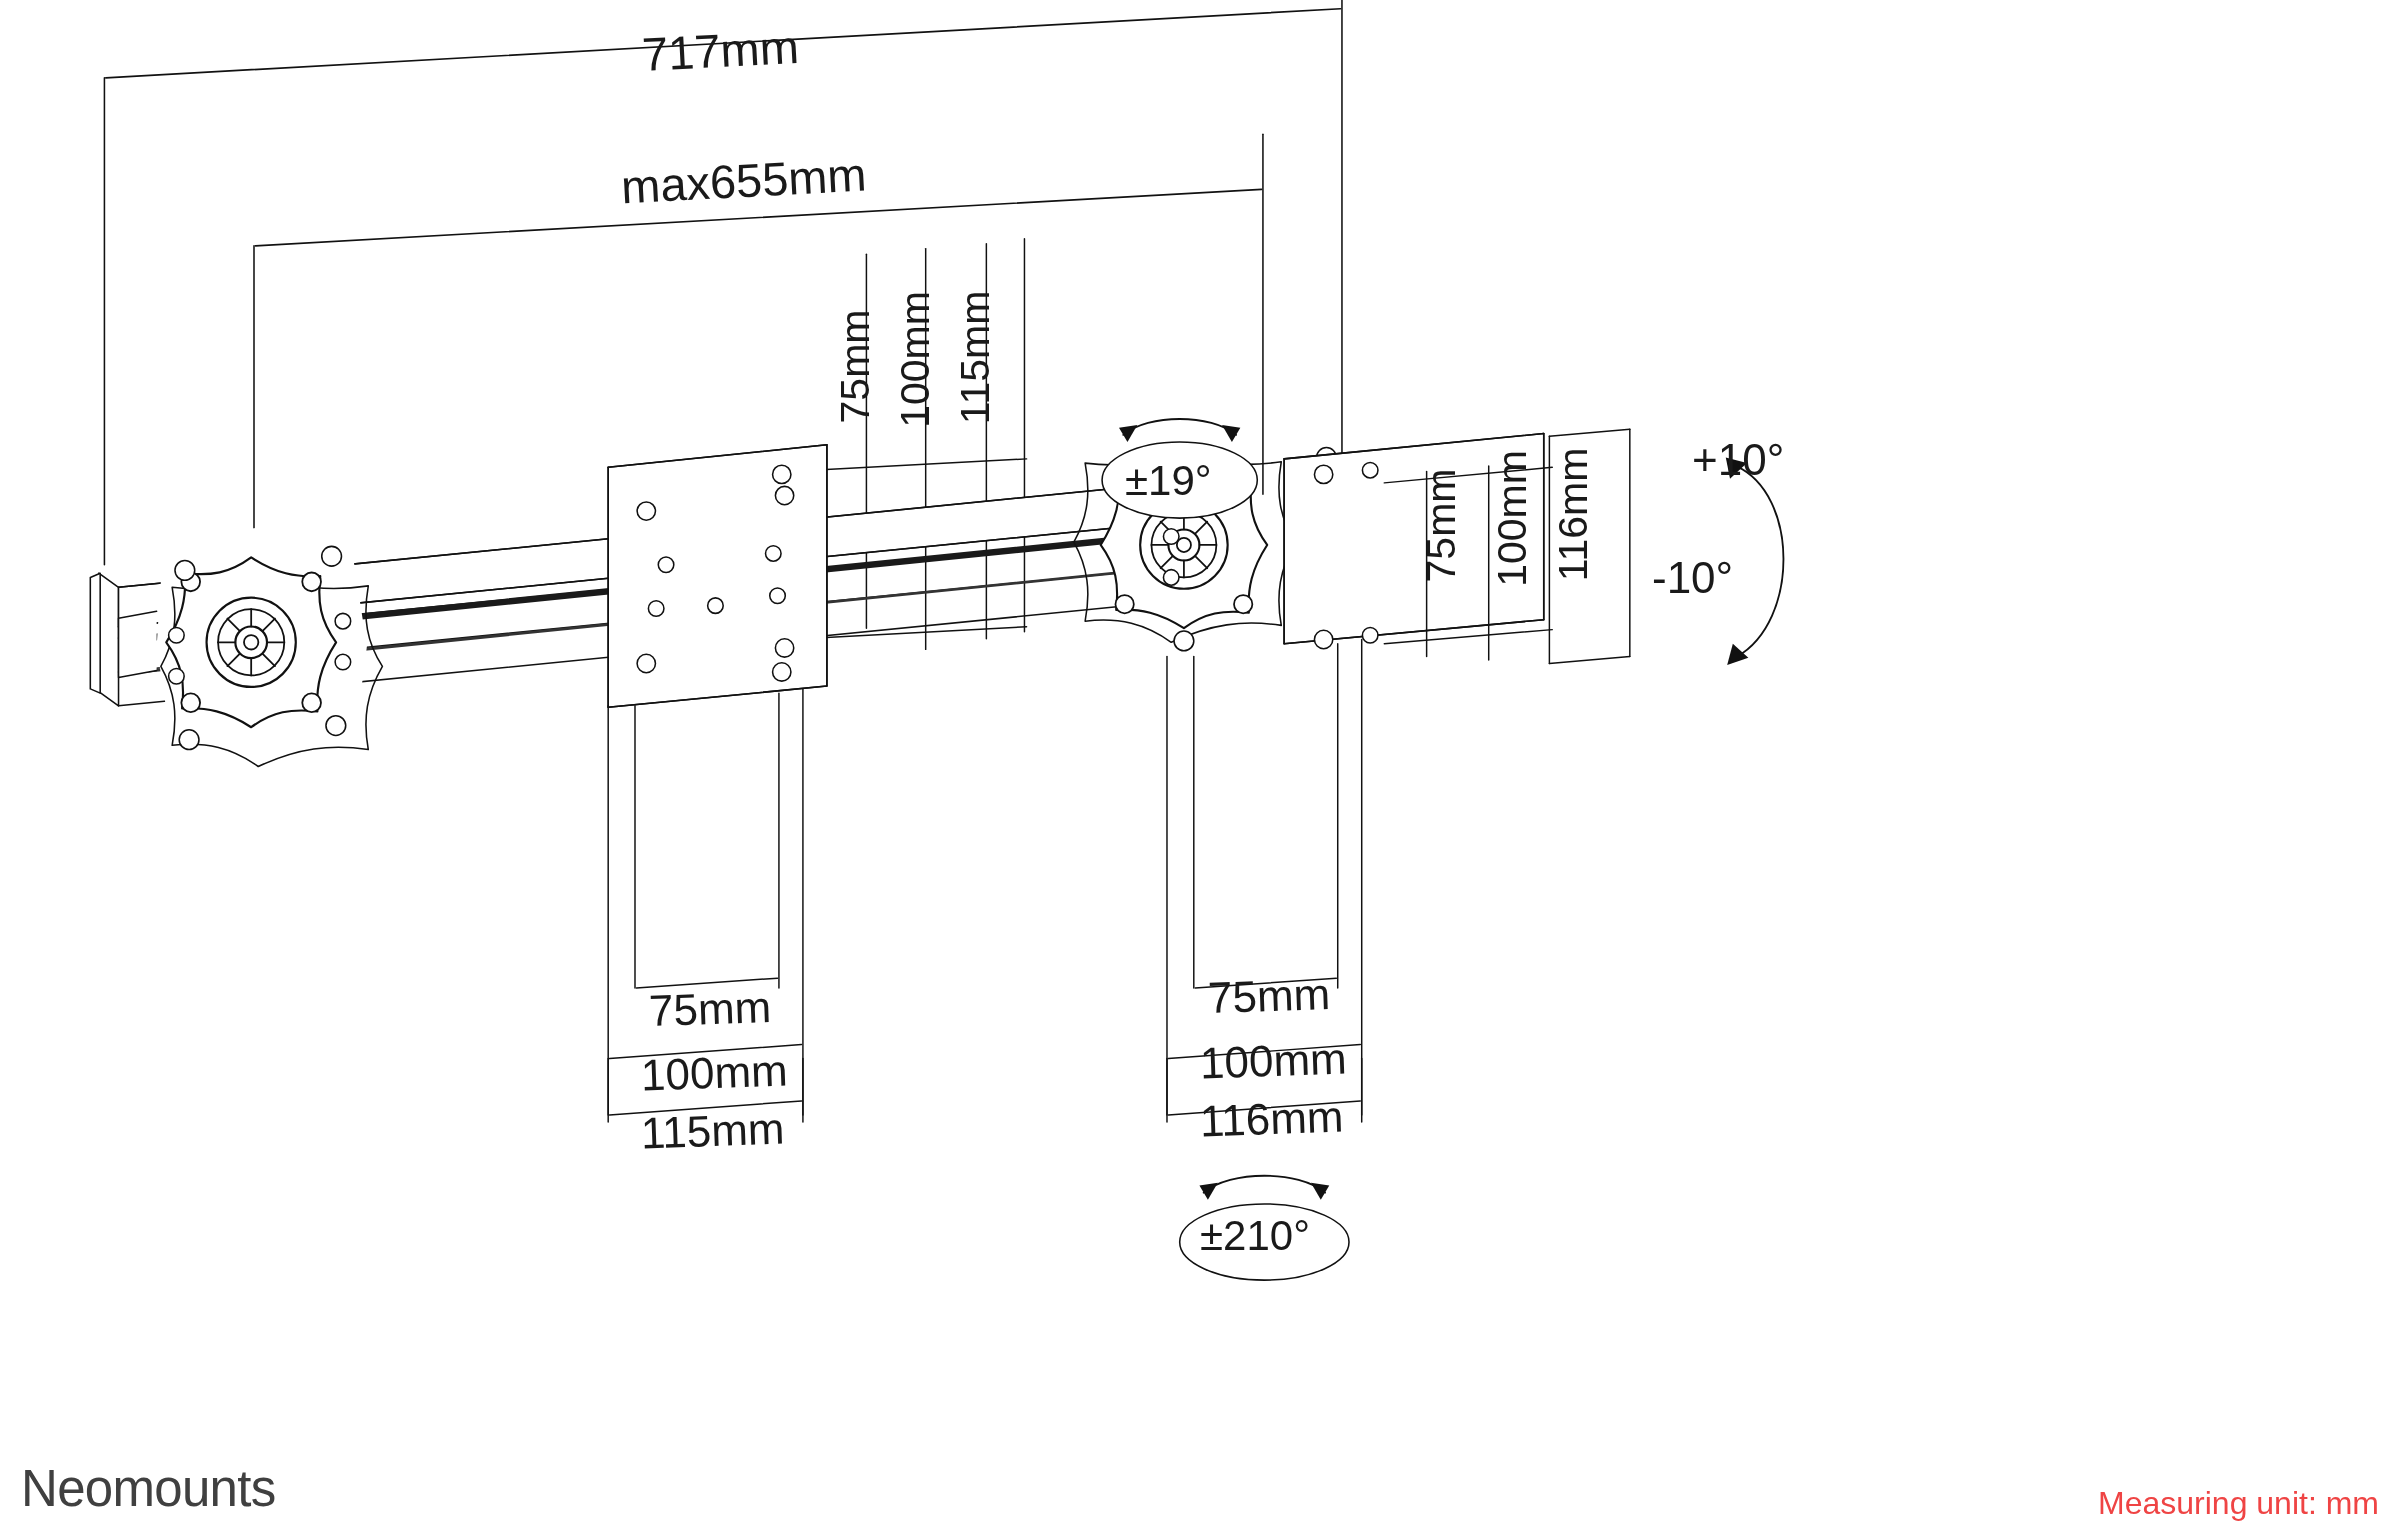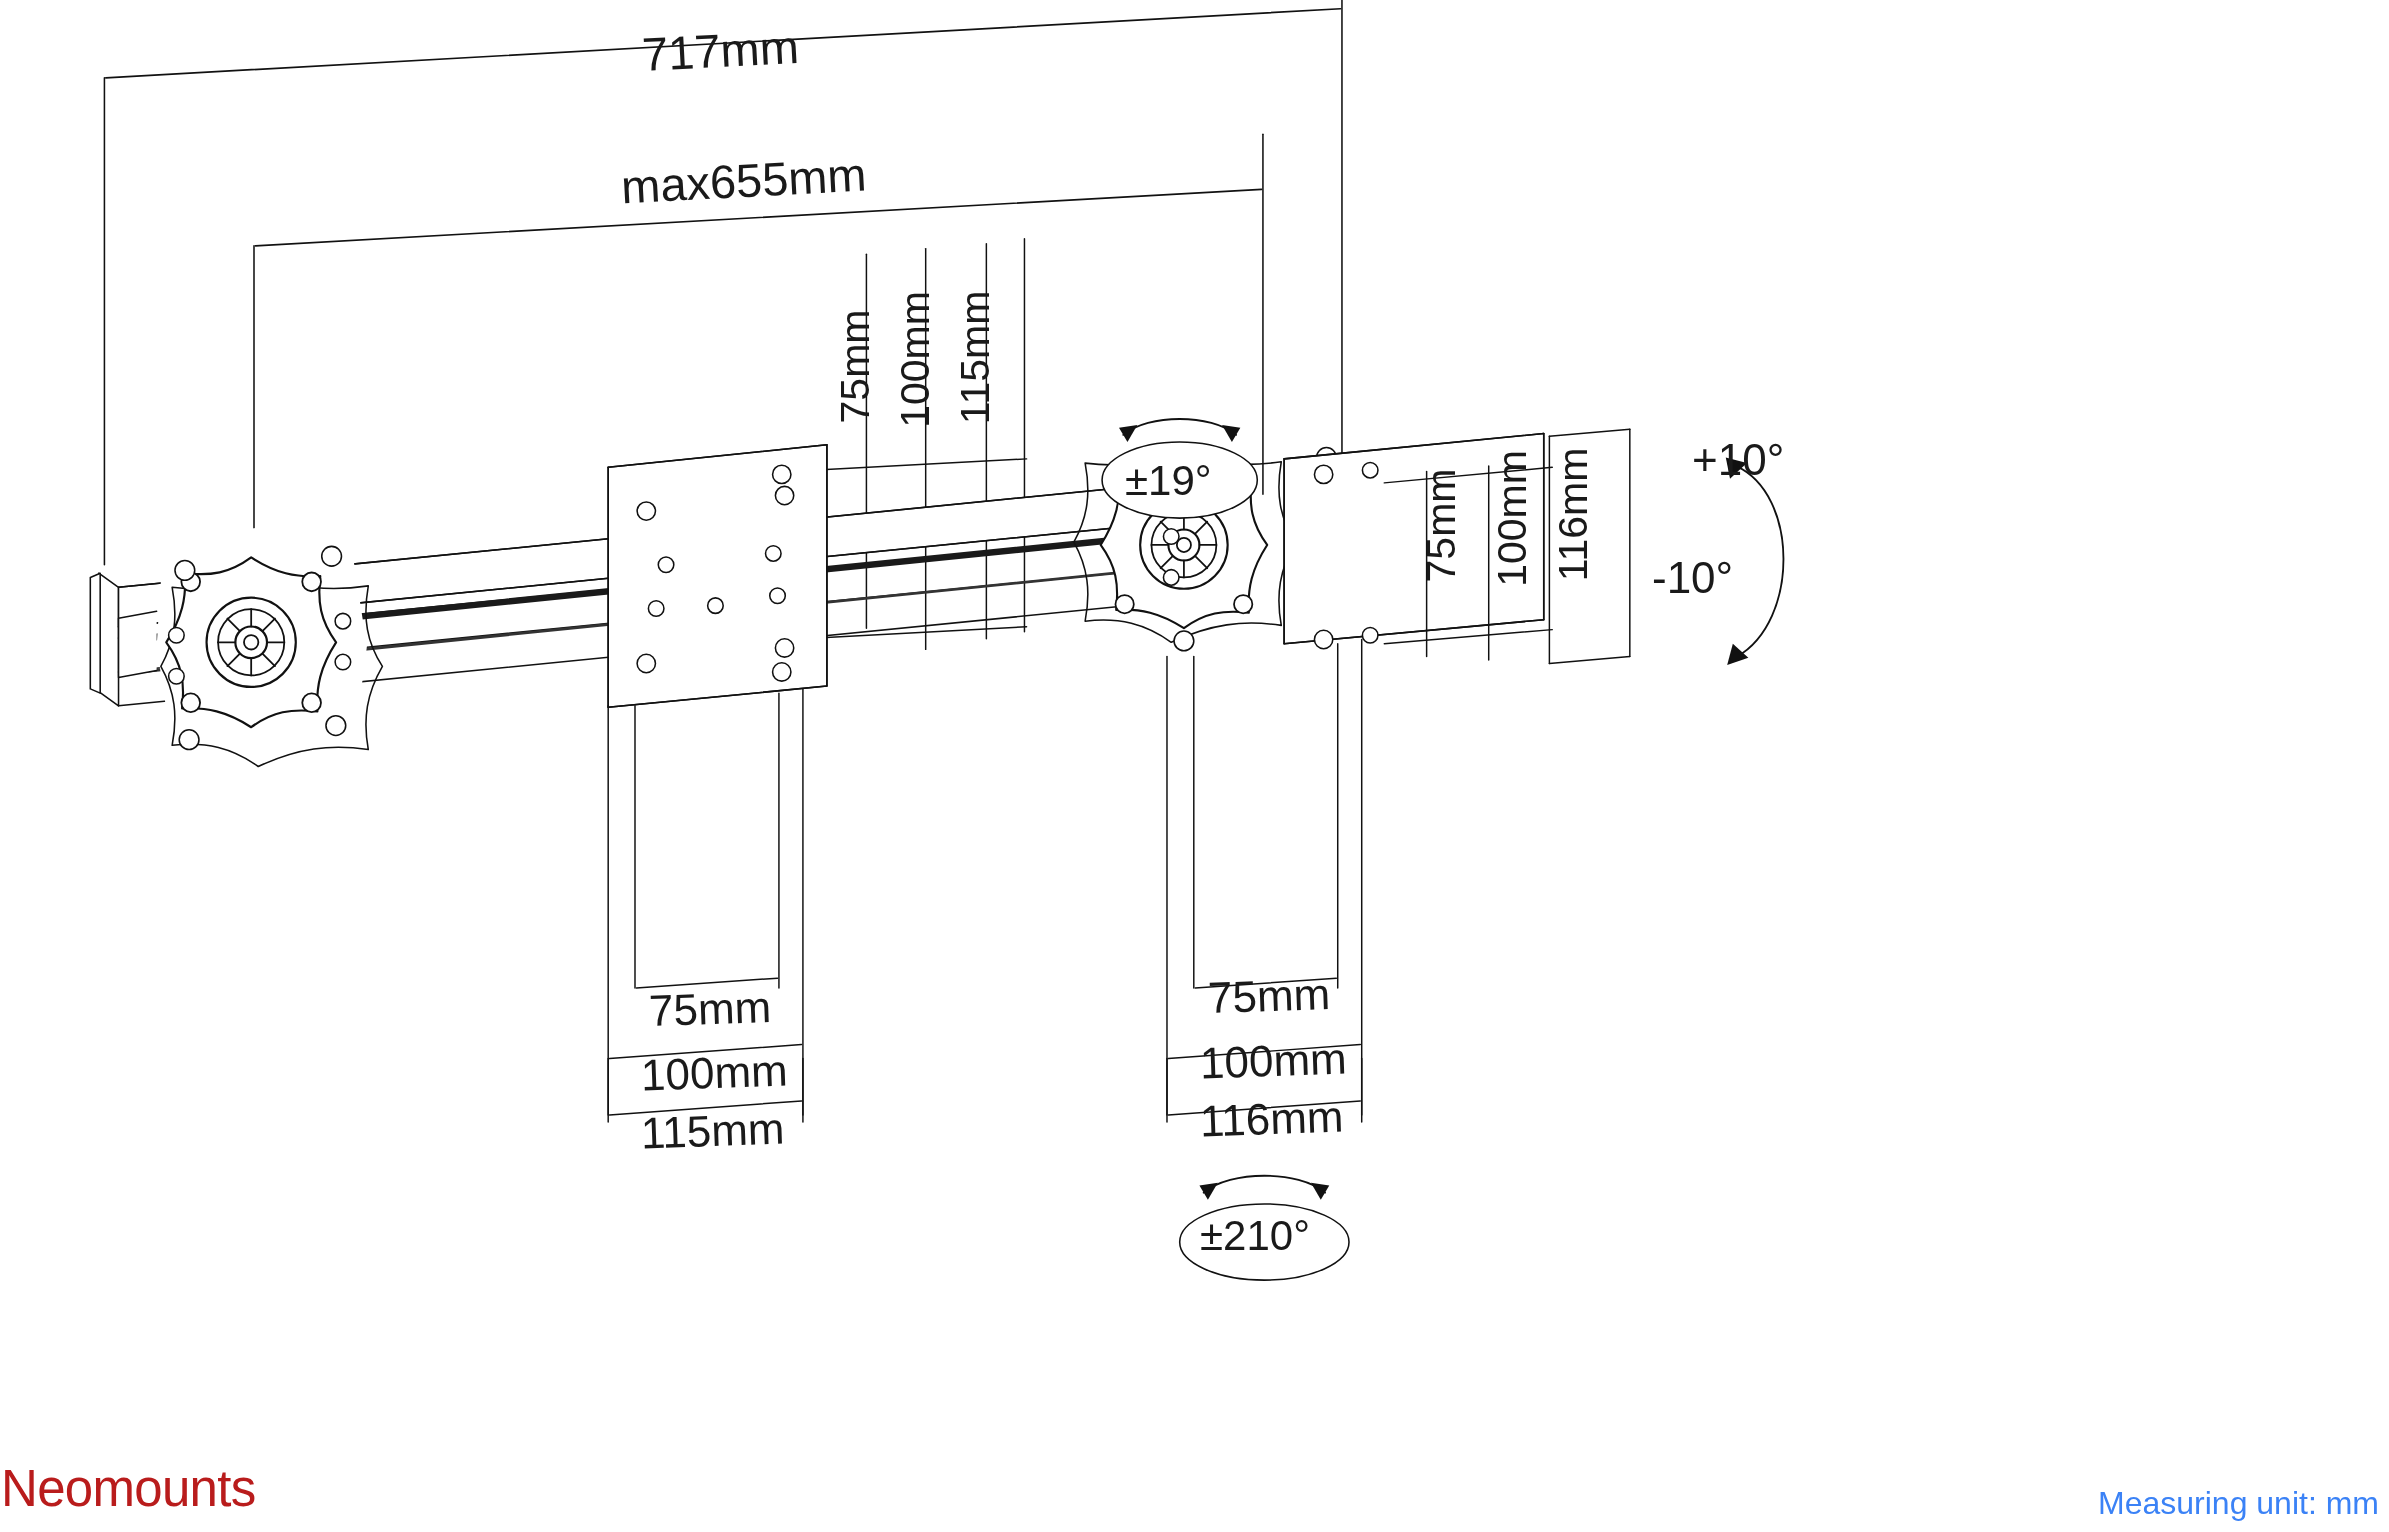--- a/index.html
+++ b/index.html
@@ -2,23 +2,23 @@
 <html style="font-size:11.3px"><head>
 <meta charset="utf-8">
 <style>
   html,body{margin:0;padding:0;background:#ffffff;}
   body{width:2389px;height:1533px;position:relative;overflow:hidden;
        font-family:"Liberation Sans","DejaVu Sans",sans-serif;color:#111;}
   #stage{position:absolute;inset:0;width:2389px;height:1533px;}
   svg.layer{position:absolute;left:0;top:0;width:2389px;height:1533px;}
   .lbl{position:absolute;white-space:nowrap;font-size:42px;color:#1a1a1a;
        font-family:"Liberation Sans","DejaVu Sans",sans-serif;line-height:1;}
-  .brand{position:absolute;left:1px;top:1459px;font-size:51px;color:#b91c1c;
+  .brand{position:absolute;left:21px;top:1459px;font-size:51px;color:#404040;
          letter-spacing:-0.7px;font-family:"Liberation Sans","DejaVu Sans",sans-serif;}
-  .unit{position:absolute;right:10px;top:1485px;font-size:32px;color:#3b82f6;}
+  .unit{position:absolute;right:10px;top:1485px;font-size:32px;color:#ef4444;}
   .cen{transform-origin:50% 50%;}
 </style>
 </head>
 <body>
 
 <div id="stage">
 
   <svg class="layer" viewBox="0 0 3386 2172">
     <defs>
       <marker id="arrL" markerWidth="26" markerHeight="18" refX="24" refY="9" orient="auto">

